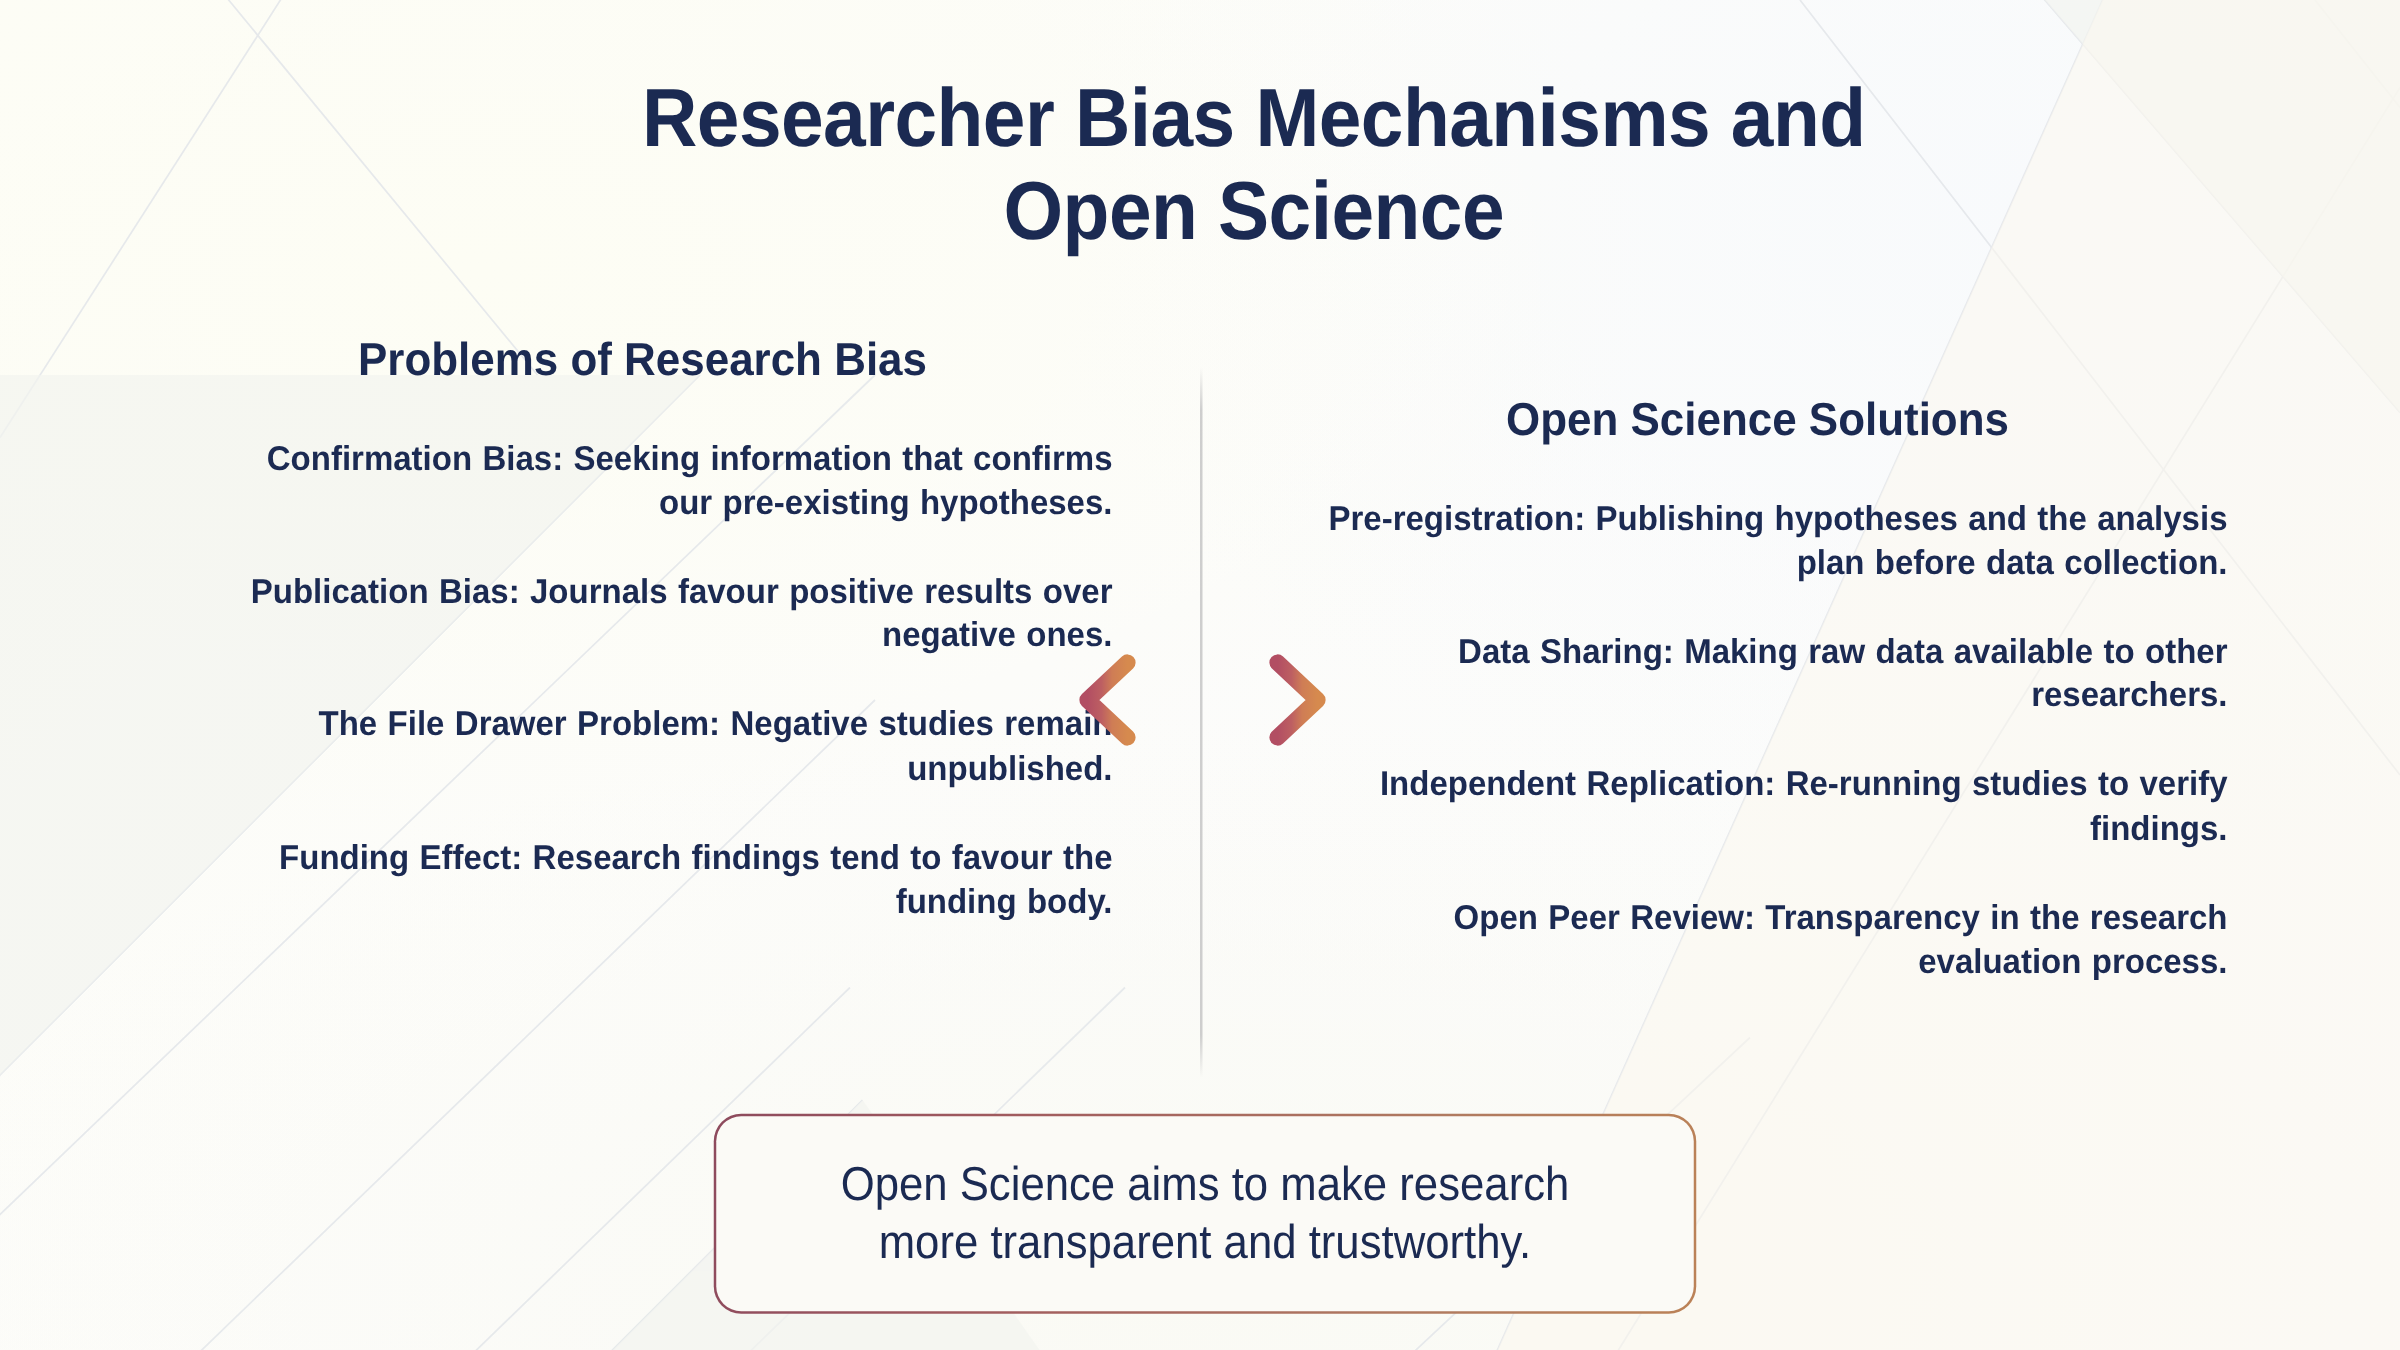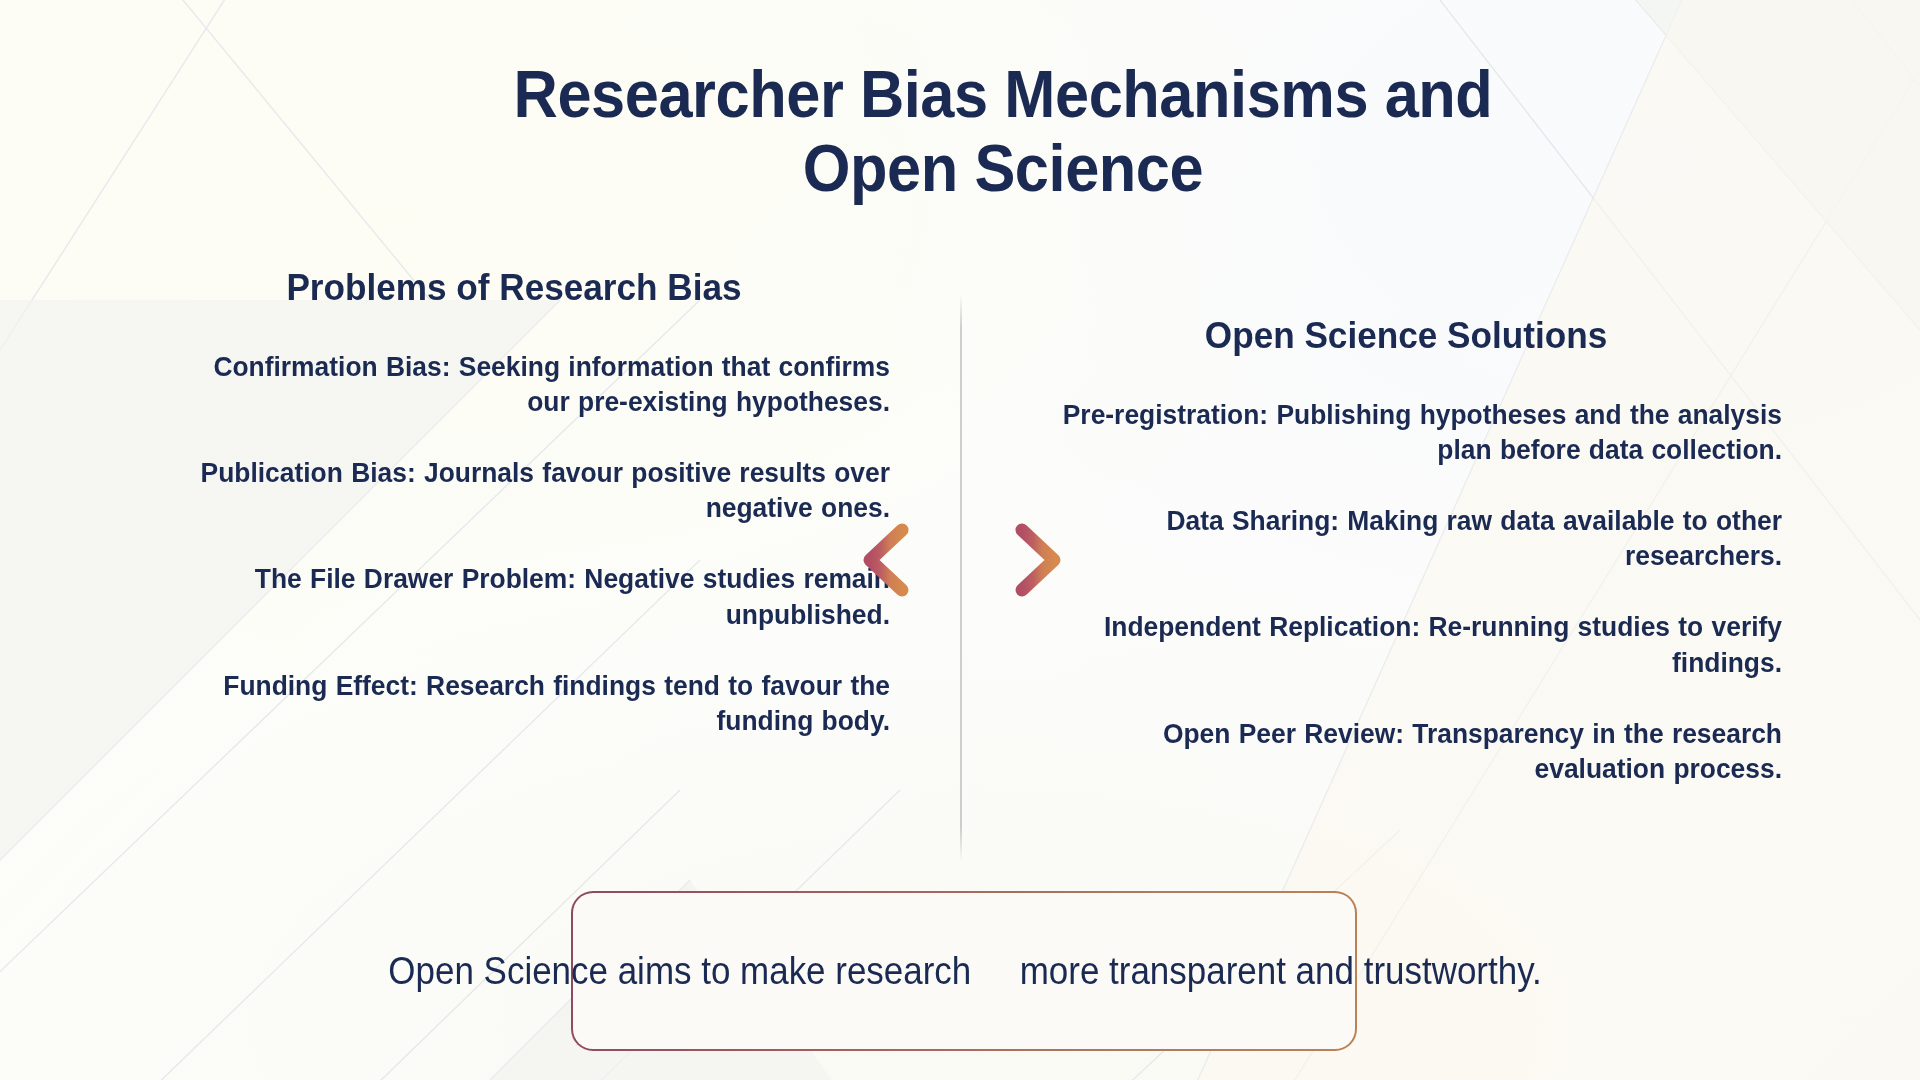--- a/index.html
+++ b/index.html
@@ -130,23 +130,22 @@
     border-radius:22px;
     padding:2px;
     background:linear-gradient(100deg,#8d4a5d 0%, #a05a5e 28%, #b07a60 72%, #bb8257 100%);
   }
   .callout-inner {
     width:100%;
     height:100%;
     border-radius:20px;
     background:#fbfaf6;
     display:flex;
-    align-items:center;
     justify-content:center;
-    flex-direction:row;
+    flex-direction:column;
   }
   .callout-line {
     font-size:38px;
     font-weight:normal;
     color:#1b2a52;
     line-height:1.22;
     text-align:center;
     transform:scaleX(0.92);
     transform-origin:center;
     white-space:nowrap;

